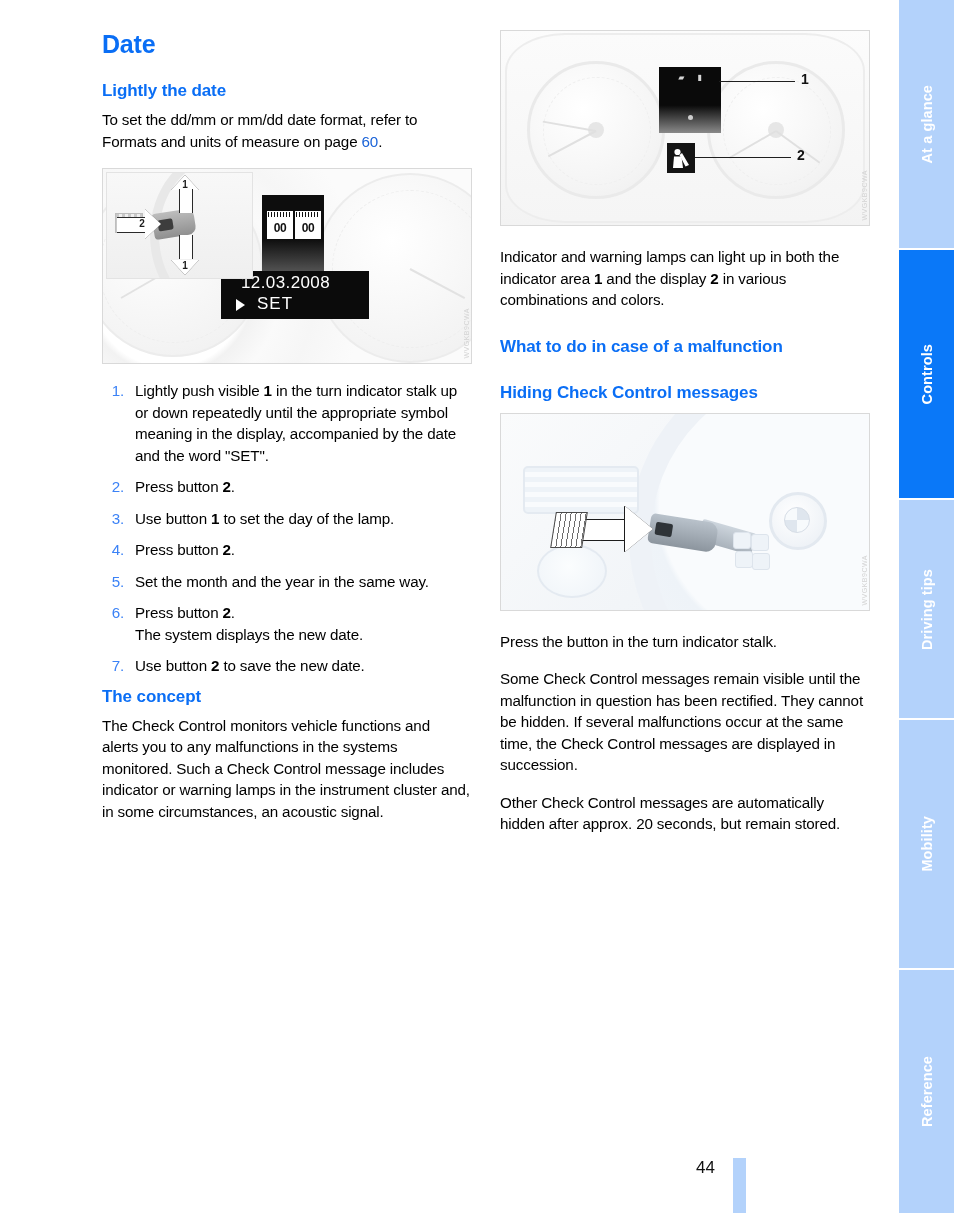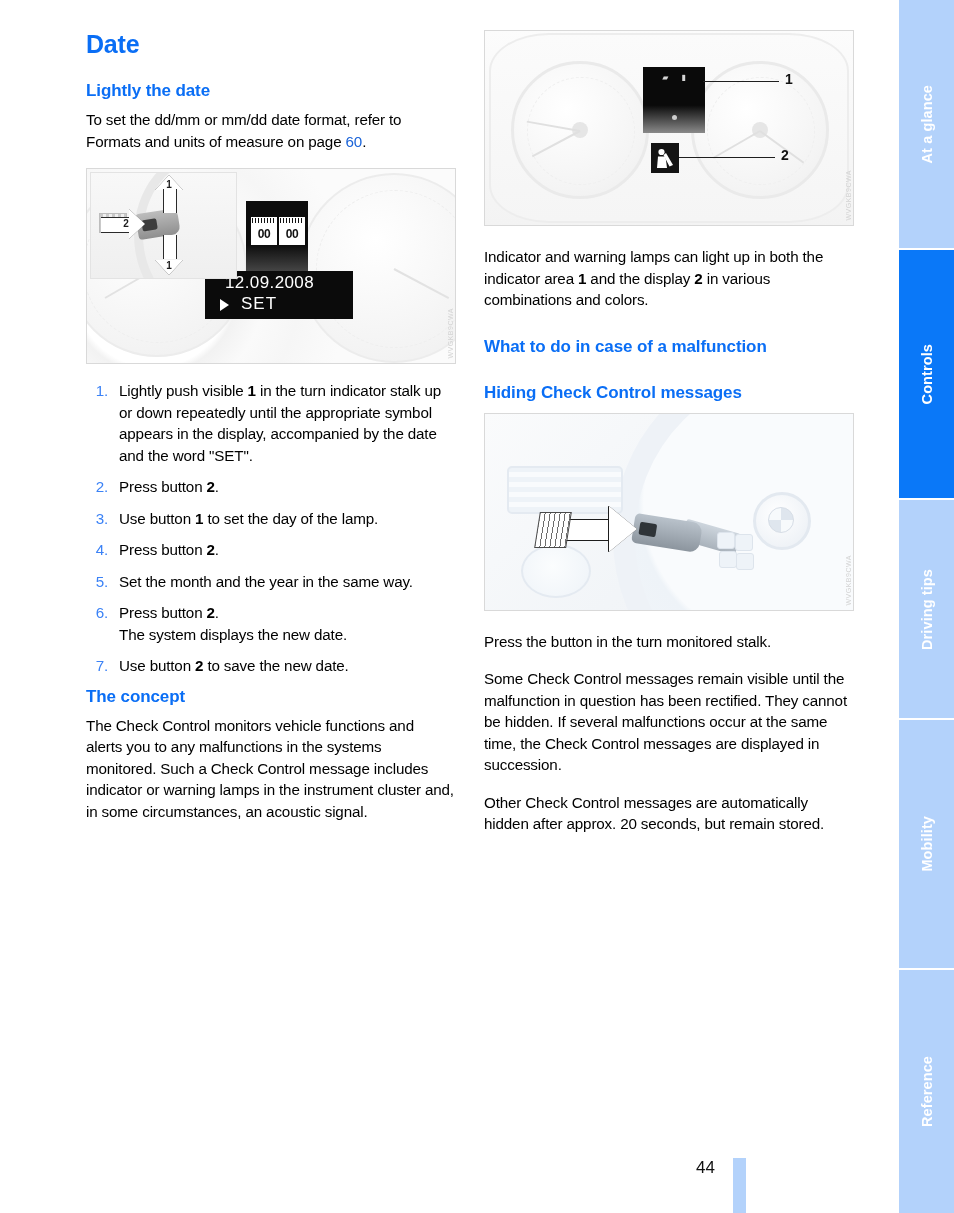--- a/index.html
+++ b/index.html
@@ -20,20 +20,21 @@
     left: 0; top: 0;
     width: 954px;
     height: 1213px;
   }
 
   
   .col {
     position: absolute;
     top: 30px;
     width: 368px;
+    margin-left: 16px;
   }
   .col-left  { left: 86px; }
   .col-right { left: 484px; }
 
   
   h1.sec-title {
     font-size: 25px;
     font-weight: bold;
     color: #0a6ef5;
     margin: 0 0 22px 0;
@@ -235,21 +236,21 @@
     border-left: 16px solid #ffffff;
     filter: drop-shadow(0 0 0.6px #2a2a2a);
   }
   #fig-date .arw-rt .lbl {
     left: auto; right: 12px; top: 9px; width: 14px;
   }
 
   
   #fig-date .caldisp {
     position: absolute;
-    left: 159px; top: 32px;
+    left: 159px; top: 26px;
     width: 62px; height: 80px;
     background: linear-gradient(#0d0d0d 55%, #5a5a5a 100%);
   }
   #fig-date .caldisp .cal {
     position: absolute;
     top: 16px;
     width: 24px; height: 26px;
     background: #ffffff;
     border: 1px solid #ffffff;
   }
@@ -540,21 +541,21 @@
           <div class="rings"></div>
           <div class="dd">00</div>
         </div>
         <div class="cal c2">
           <div class="rings"></div>
           <div class="dd">00</div>
         </div>
       </div>
 
       <div class="datebar">
-        <div class="dtext">12.09.2008</div>
+        <div class="dtext">12.03.2008</div>
         <div class="caret"></div>
         <div class="settext">SET</div>
       </div>
 
       <div class="inset">
         <div class="wheelarc"></div>
         <div class="panelgrip"></div>
         <div class="stalk"></div>
 
         <div class="arw arw-up">
@@ -572,21 +573,21 @@
           <div class="head"></div>
           <div class="lbl">2</div>
         </div>
       </div>
 
       <div class="fig-wm">WVGKB9CWA</div>
     </div>
 
     <ol class="steps">
       <li>
-        <span class="num">1.</span><span>Lightly push visible </span><span class="b">1</span><span> in the turn indicator stalk up or down repeatedly until the appropriate symbol appears in the display, accompanied by the date and the word "SET".</span>
+        <span class="num">1.</span><span>Lightly push visible </span><span class="b">1</span><span> in the turn indicator stalk up or down repeatedly until the appropriate symbol meaning in the display, accompanied by the date and the word "SET".</span>
       </li>
       <li>
         <span class="num">2.</span><span>Press button </span><span class="b">2</span><span>.</span>
       </li>
       <li>
         <span class="num">3.</span><span>Use button </span><span class="b">1</span><span> to set the day of the lamp.</span>
       </li>
       <li>
         <span class="num">4.</span><span>Press button </span><span class="b">2</span><span>.</span>
       </li>
@@ -676,21 +677,21 @@
           <i></i>
         </div>
       <div class="arrow-big">
         <div class="stem"></div>
         <div class="head"></div>
       </div>
       <div class="grip-lines"></div>
       <div class="fig-wm">WVGKB9CWA</div>
     </div>
 
-    <p class="body-text">Press the button in the turn monitored stalk.</p>
+    <p class="body-text">Press the button in the turn indicator stalk.</p>
     <p class="body-text">Some Check Control messages remain visible until the malfunction in question has been rectified. They cannot be hidden. If several malfunctions occur at the same time, the Check Control messages are displayed in succession.</p>
     <p class="body-text">Other Check Control messages are automatically hidden after approx. 20 seconds, but remain stored.</p>
   </div>
 
   <div class="navtabs">
     <div class="navtab" style="top:0px;height:248px;">
       <span class="tab-label">At a glance</span>
     </div>
     <div class="navtab active" style="top:250px;height:248px;">
       <span class="tab-label">Controls</span>

